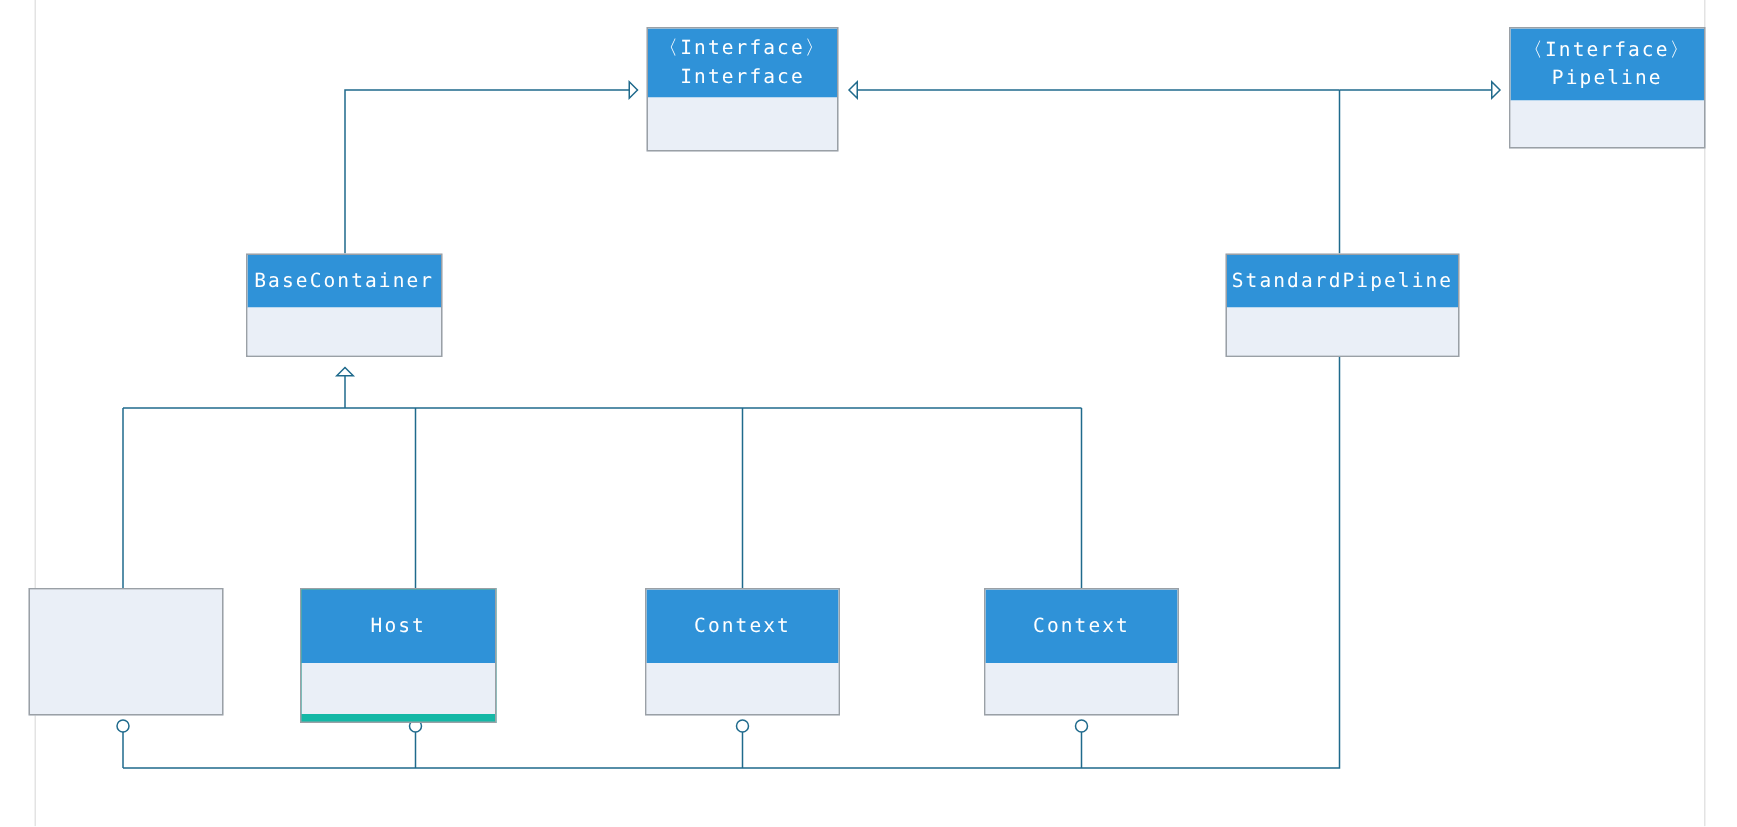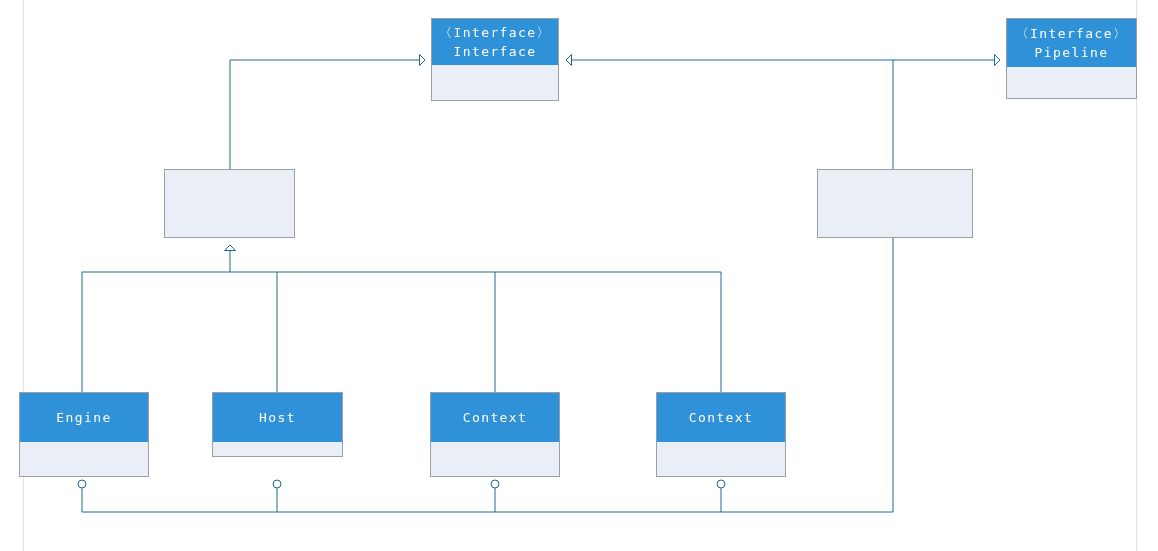--- a/index.html
+++ b/index.html
@@ -105,32 +105,35 @@
         <div class="body" style="height: 35px; background: rgb(234, 239, 247);"></div>
       </div>
       <div class="node" style="left: 1006px; top: 18px; width: 131px; height: 81px; border-color: rgb(154, 160, 166); background: rgb(234, 239, 247);">
         <div class="head" style="height: 48px; background: rgb(47, 146, 216);">
           <div class="stereo">〈Interface〉</div>
           <div>Pipeline</div>
         </div>
         <div class="body" style="height: 31px; background: rgb(234, 239, 247);"></div>
       </div>
       <div class="node" style="left: 164px; top: 169px; width: 131px; height: 69px; border-color: rgb(154, 160, 166); background: rgb(234, 239, 247);">
+        <div class="head" style="height: 35px; background: rgb(47, 146, 216);">
+          <div>BaseContainer</div>
+        </div>
         <div class="body" style="height: 32px; background: rgb(234, 239, 247);"></div>
       </div>
       <div class="node" style="left: 817px; top: 169px; width: 156px; height: 69px; border-color: rgb(154, 160, 166); background: rgb(234, 239, 247);">
+        <div class="head" style="height: 35px; background: rgb(47, 146, 216);">
+          <div>StandardPipeline</div>
+        </div>
         <div class="body" style="height: 32px; background: rgb(234, 239, 247);"></div>
       </div>
       <div class="node" style="left: 19px; top: 392px; width: 130px; height: 85px; border-color: rgb(154, 160, 166); background: rgb(234, 239, 247);">
-        <div class="head" style="height: 49px; background: rgb(47, 146, 216);">
-          <div>Engine</div>
-        </div>
         <div class="body" style="height: 34px; background: rgb(234, 239, 247);"></div>
       </div>
-      <div class="node" style="left: 212px; top: 392px; width: 131px; height: 65px; border-color: rgb(154, 160, 166); background: #14b8a6;">
+      <div class="node" style="left: 200px; top: 392px; width: 131px; height: 90px; border-color: rgb(154, 160, 166); background: #14b8a6;">
         <div class="head" style="height: 49px; background: rgb(47, 146, 216);">
           <div>Host</div>
         </div>
         <div class="body" style="height: 34px; background: rgb(234, 239, 247);"></div>
       </div>
       <div class="node" style="left: 430px; top: 392px; width: 130px; height: 85px; border-color: rgb(154, 160, 166); background: rgb(234, 239, 247);">
         <div class="head" style="height: 49px; background: rgb(47, 146, 216);">
           <div>Context</div>
         </div>
         <div class="body" style="height: 34px; background: rgb(234, 239, 247);"></div>

